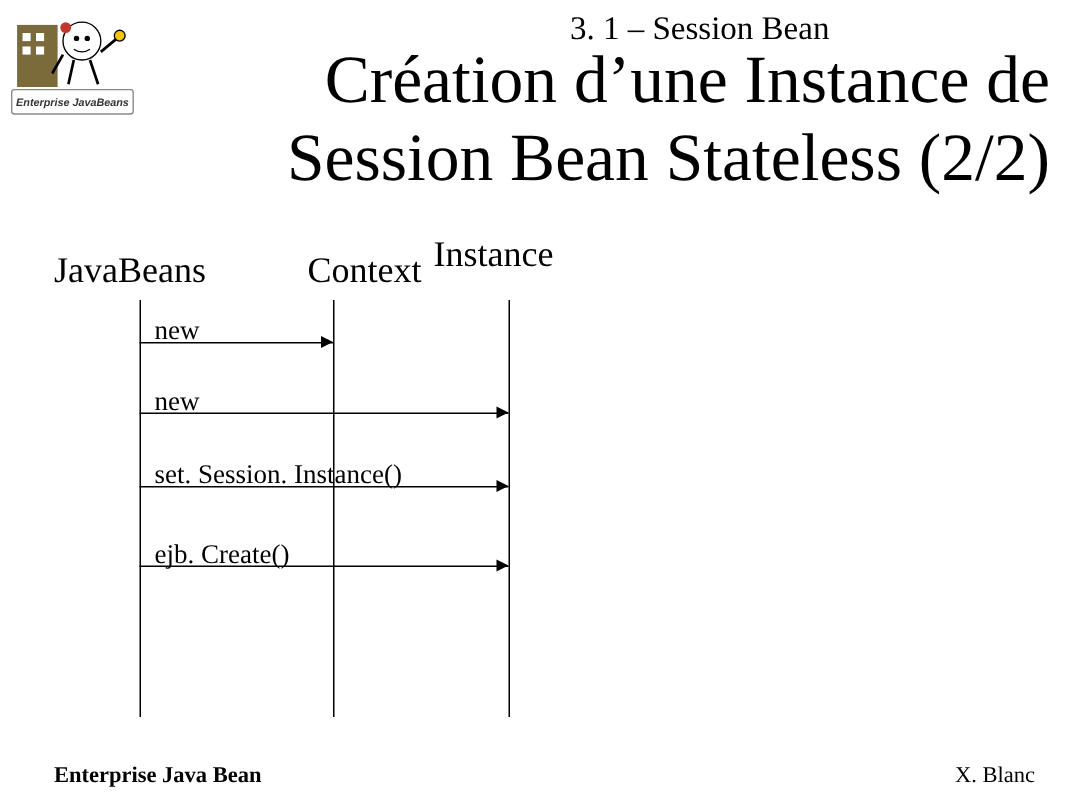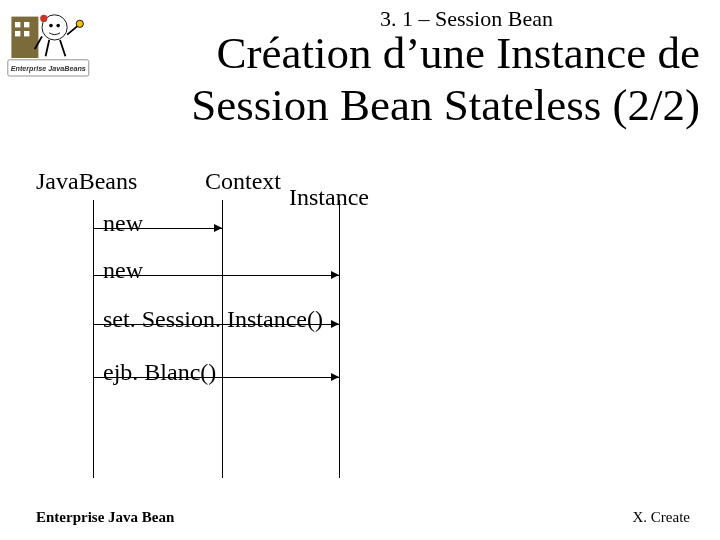--- a/index.html
+++ b/index.html
@@ -33,21 +33,21 @@
     top: 4px;
     left: 6px;
     width: 90px;
     height: 90px;
   }
   .logo svg { width: 100%; height: 100%; }
 
   
   .ll-head1 { position: absolute; top: 168px; left: 36px;  font-size: 24px; }
   .ll-head2 { position: absolute; top: 168px; left: 170px; font-size: 24px; margin-left: 35px; }
-  .ll-head3 { position: absolute; top: 184px; left: 289px; font-size: 24px; }
+  .ll-head3 { position: absolute; top: 157px; left: 289px; font-size: 24px; }
 
   
   .lifeline {
     position: absolute;
     width: 0;
     border-left: 1px solid #000;
     top: 200px;
     height: 278px;
   }
   .ll1 { left: 93px; }
@@ -56,21 +56,21 @@
 
   
   .msg {
     position: absolute;
     left: 93px;
   }
   .msg .label {
     position: absolute;
     left: 10px;
     top: -18px;
-    font-size: 24px;
+    font-size: 18px;
     white-space: nowrap;
   }
   .msg .shaft {
     position: absolute;
     top: 0;
     left: 0;
     height: 0;
     border-top: 1px solid #000;
   }
   .msg .head {
@@ -150,19 +150,19 @@
   <div class="label">new</div>
   <div class="shaft"></div>
     <div class="head"></div>
 </div>
 <div class="msg m3 w-to-ins">
   <div class="label">set. Session. Instance()</div>
   <div class="shaft"></div>
     <div class="head"></div>
 </div>
 <div class="msg m4 w-to-ins">
-  <div class="label">ejb. Blanc()</div>
+  <div class="label">ejb. Create()</div>
   <div class="shaft"></div>
     <div class="head"></div>
 </div>
 
 <div class="footer-left">Enterprise Java Bean</div>
-<div class="footer-right">X. Create</div>
+<div class="footer-right">X. Blanc</div>
 
 </body></html>

